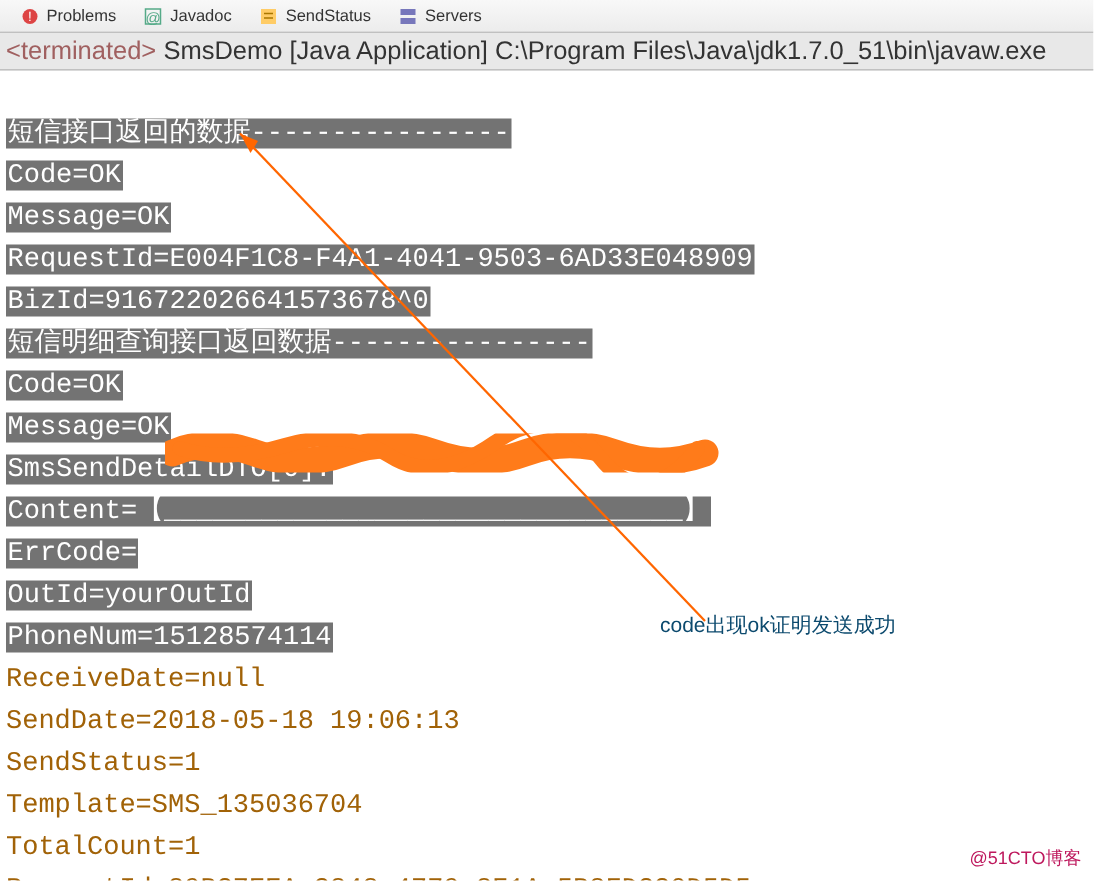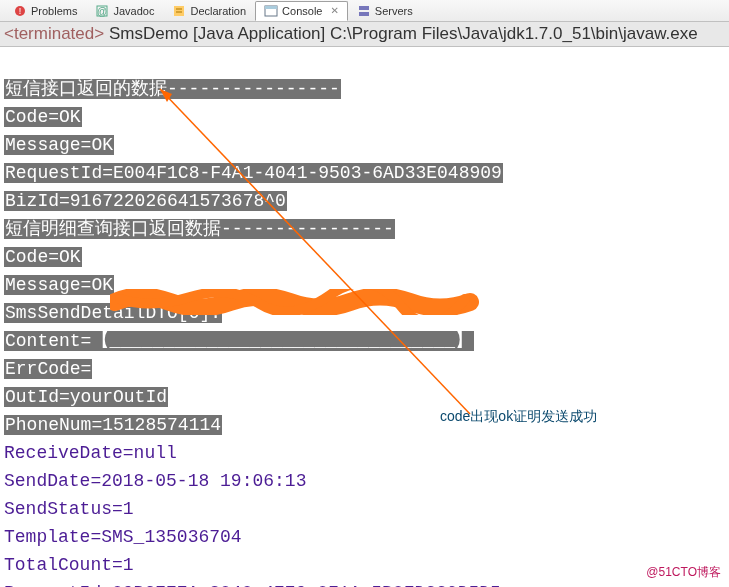--- a/index.html
+++ b/index.html
@@ -68,21 +68,21 @@
     .console-line {
       display: block;
     }
     .hl {
       background: #737373;
       color: #fff;
       display: inline;
       padding: 0 1px;
     }
     .normal {
-      color: #4c1d95;
+      color: #a16207;
       text-align: center;
     }
     .orange-scribble {
       position: absolute;
       left: 110px;
       top: 289px;
       width: 370px;
       height: 26px;
       pointer-events: none;
     }
@@ -134,31 +134,21 @@
     <span>Javadoc</span>
   </div>
   <div class="tab">
     <span class="icon">
       <svg width="14" height="14">
           <rect x="2" y="2" width="10" height="10" fill="#fc6"></rect>
           <line x1="4" y1="5" x2="10" y2="5" stroke="#a70"></line>
           <line x1="4" y1="8" x2="10" y2="8" stroke="#a70"></line>
         </svg>
     </span>
-    <span>Declaration</span>
-  </div>
-  <div class="tab active">
-    <span class="icon">
-      <svg width="14" height="14">
-          <rect x="1" y="2" width="12" height="10" fill="#fff" stroke="#678" stroke-width="1"></rect>
-          <rect x="1" y="2" width="12" height="3" fill="#acd"></rect>
-        </svg>
-    </span>
-    <span>Console</span>
-    <span class="close-tab">✕</span>
+    <span>SendStatus</span>
   </div>
   <div class="tab">
     <span class="icon">
       <svg width="14" height="14">
           <rect x="2" y="2" width="10" height="4" fill="#77b"></rect>
           <rect x="2" y="8" width="10" height="4" fill="#77b"></rect>
         </svg>
     </span>
     <span>Servers</span>
   </div>

